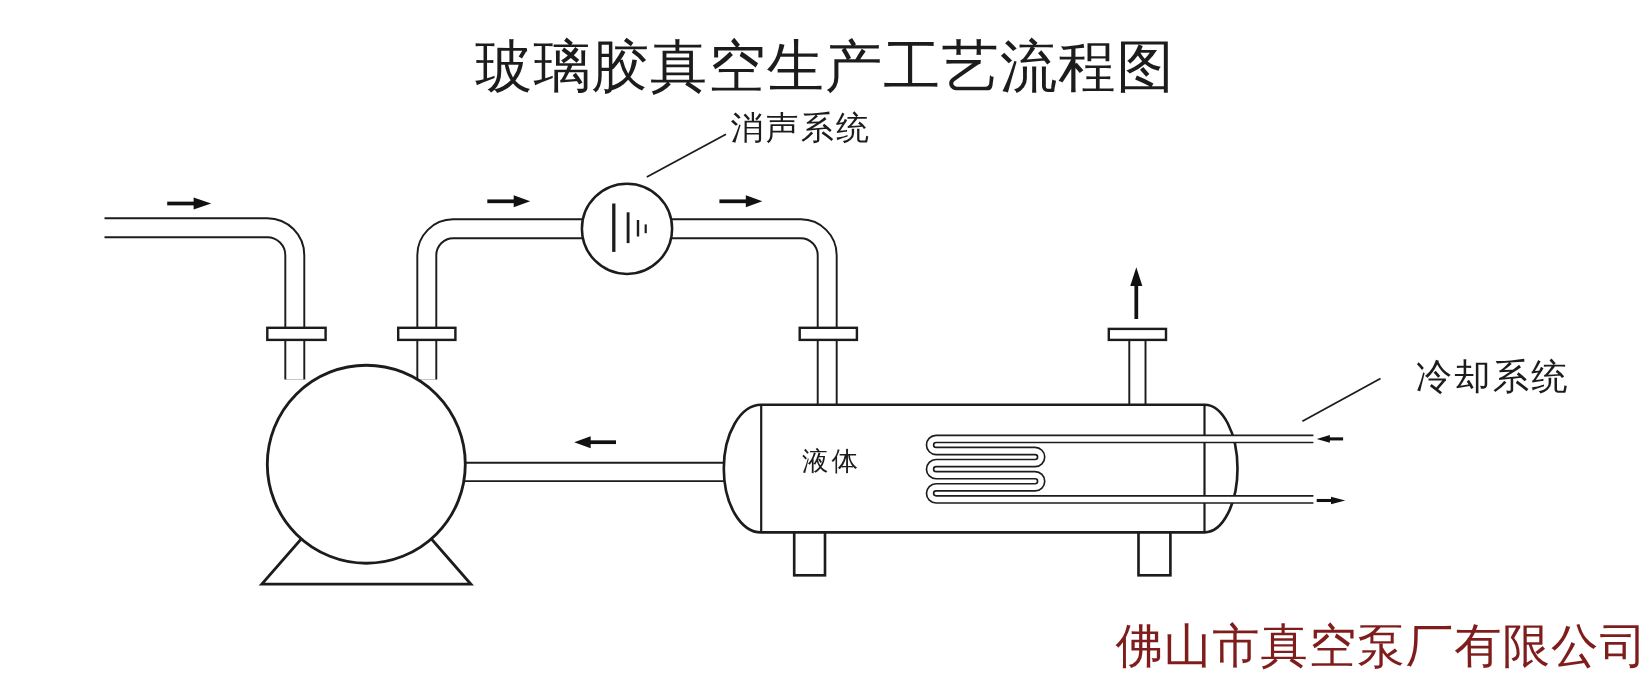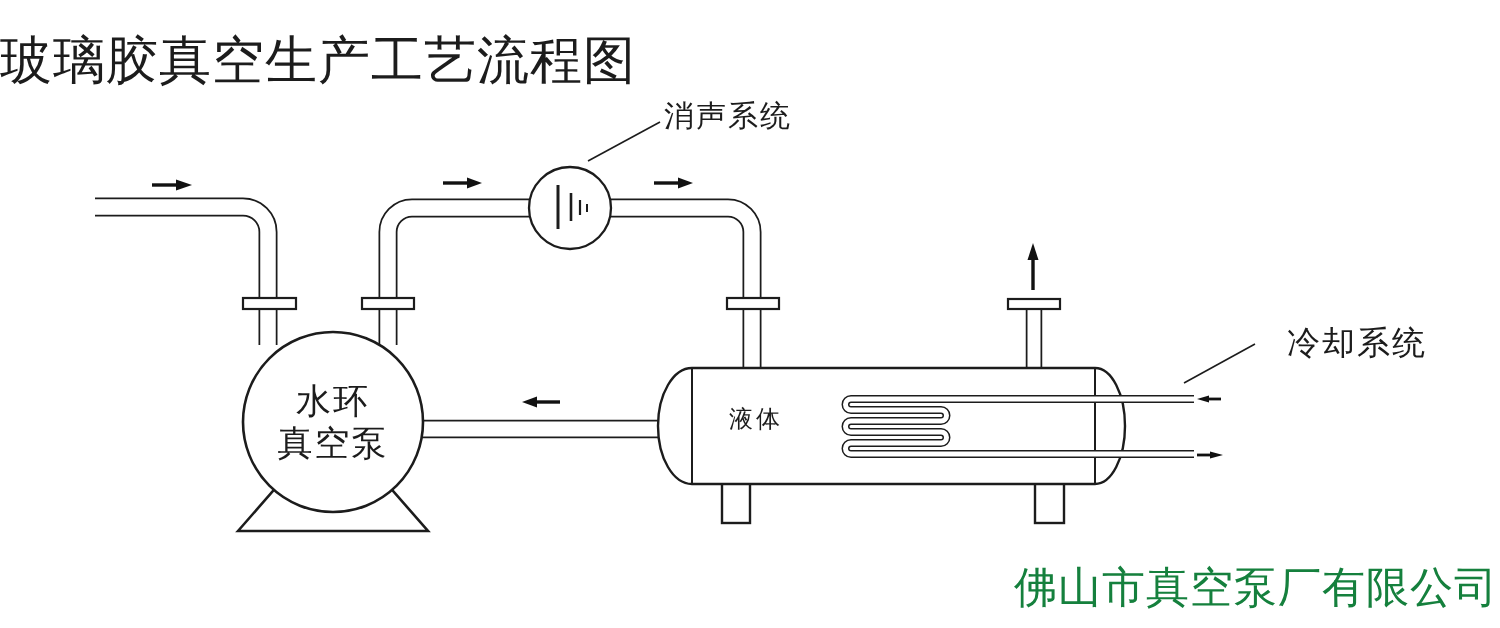--- a/index.html
+++ b/index.html
@@ -8,35 +8,35 @@
     width:1500px;height:628px;
     background:#ffffff;
     font-family:"Liberation Serif","DejaVu Serif",serif;
     color:#1c1c1c;
     overflow:hidden;
   }
   #stage svg{position:absolute;left:0;top:0;}
   .lbl{position:absolute;white-space:nowrap;color:#1c1c1c;}
   .title{
     left:0;top:26px;width:100%;
-    text-align:left;
+    text-align:center;
     font-size:52px;letter-spacing:1px;
   }
   .silencer-lbl{left:664px;top:96px;font-size:30px;letter-spacing:2px;}
   .cooling-lbl{left:1287px;top:321px;font-size:33px;letter-spacing:2px;}
   .pump-lbl{
     left:233px;top:381px;width:200px;
     text-align:center;font-size:35px;line-height:42px;letter-spacing:2px;
   }
   .pump-lbl span{display:block;}
   .liquid-lbl{left:729px;top:403px;font-size:24px;letter-spacing:3px;}
   .company{
     left:1014px;top:559px;
     font-size:43px;letter-spacing:1px;
-    color:#15803d;
+    color:#7f1d1d;
   }
 </style>
 </head>
 <body>
 
 <div id="stage">
 
   <svg width="1500" height="628" viewBox="0 0 1500 628">
 
     <g>
@@ -130,22 +130,18 @@
       <line x1="1255" y1="344" x2="1184" y2="383" stroke="#1c1c1c" stroke-width="1.6"></line>
     </g>
   </svg>
 
   <div class="lbl title">玻璃胶真空生产工艺流程图</div>
 
   <div class="lbl silencer-lbl">消声系统</div>
 
   <div class="lbl cooling-lbl">冷却系统</div>
 
-  <div class="lbl pump-lbl">
-    <span>水环</span>
-    <span>真空泵</span>
-  </div>
 
   <div class="lbl liquid-lbl">液体</div>
 
   <div class="lbl company">佛山市真空泵厂有限公司</div>
 
 </div>
 
 </body></html>

